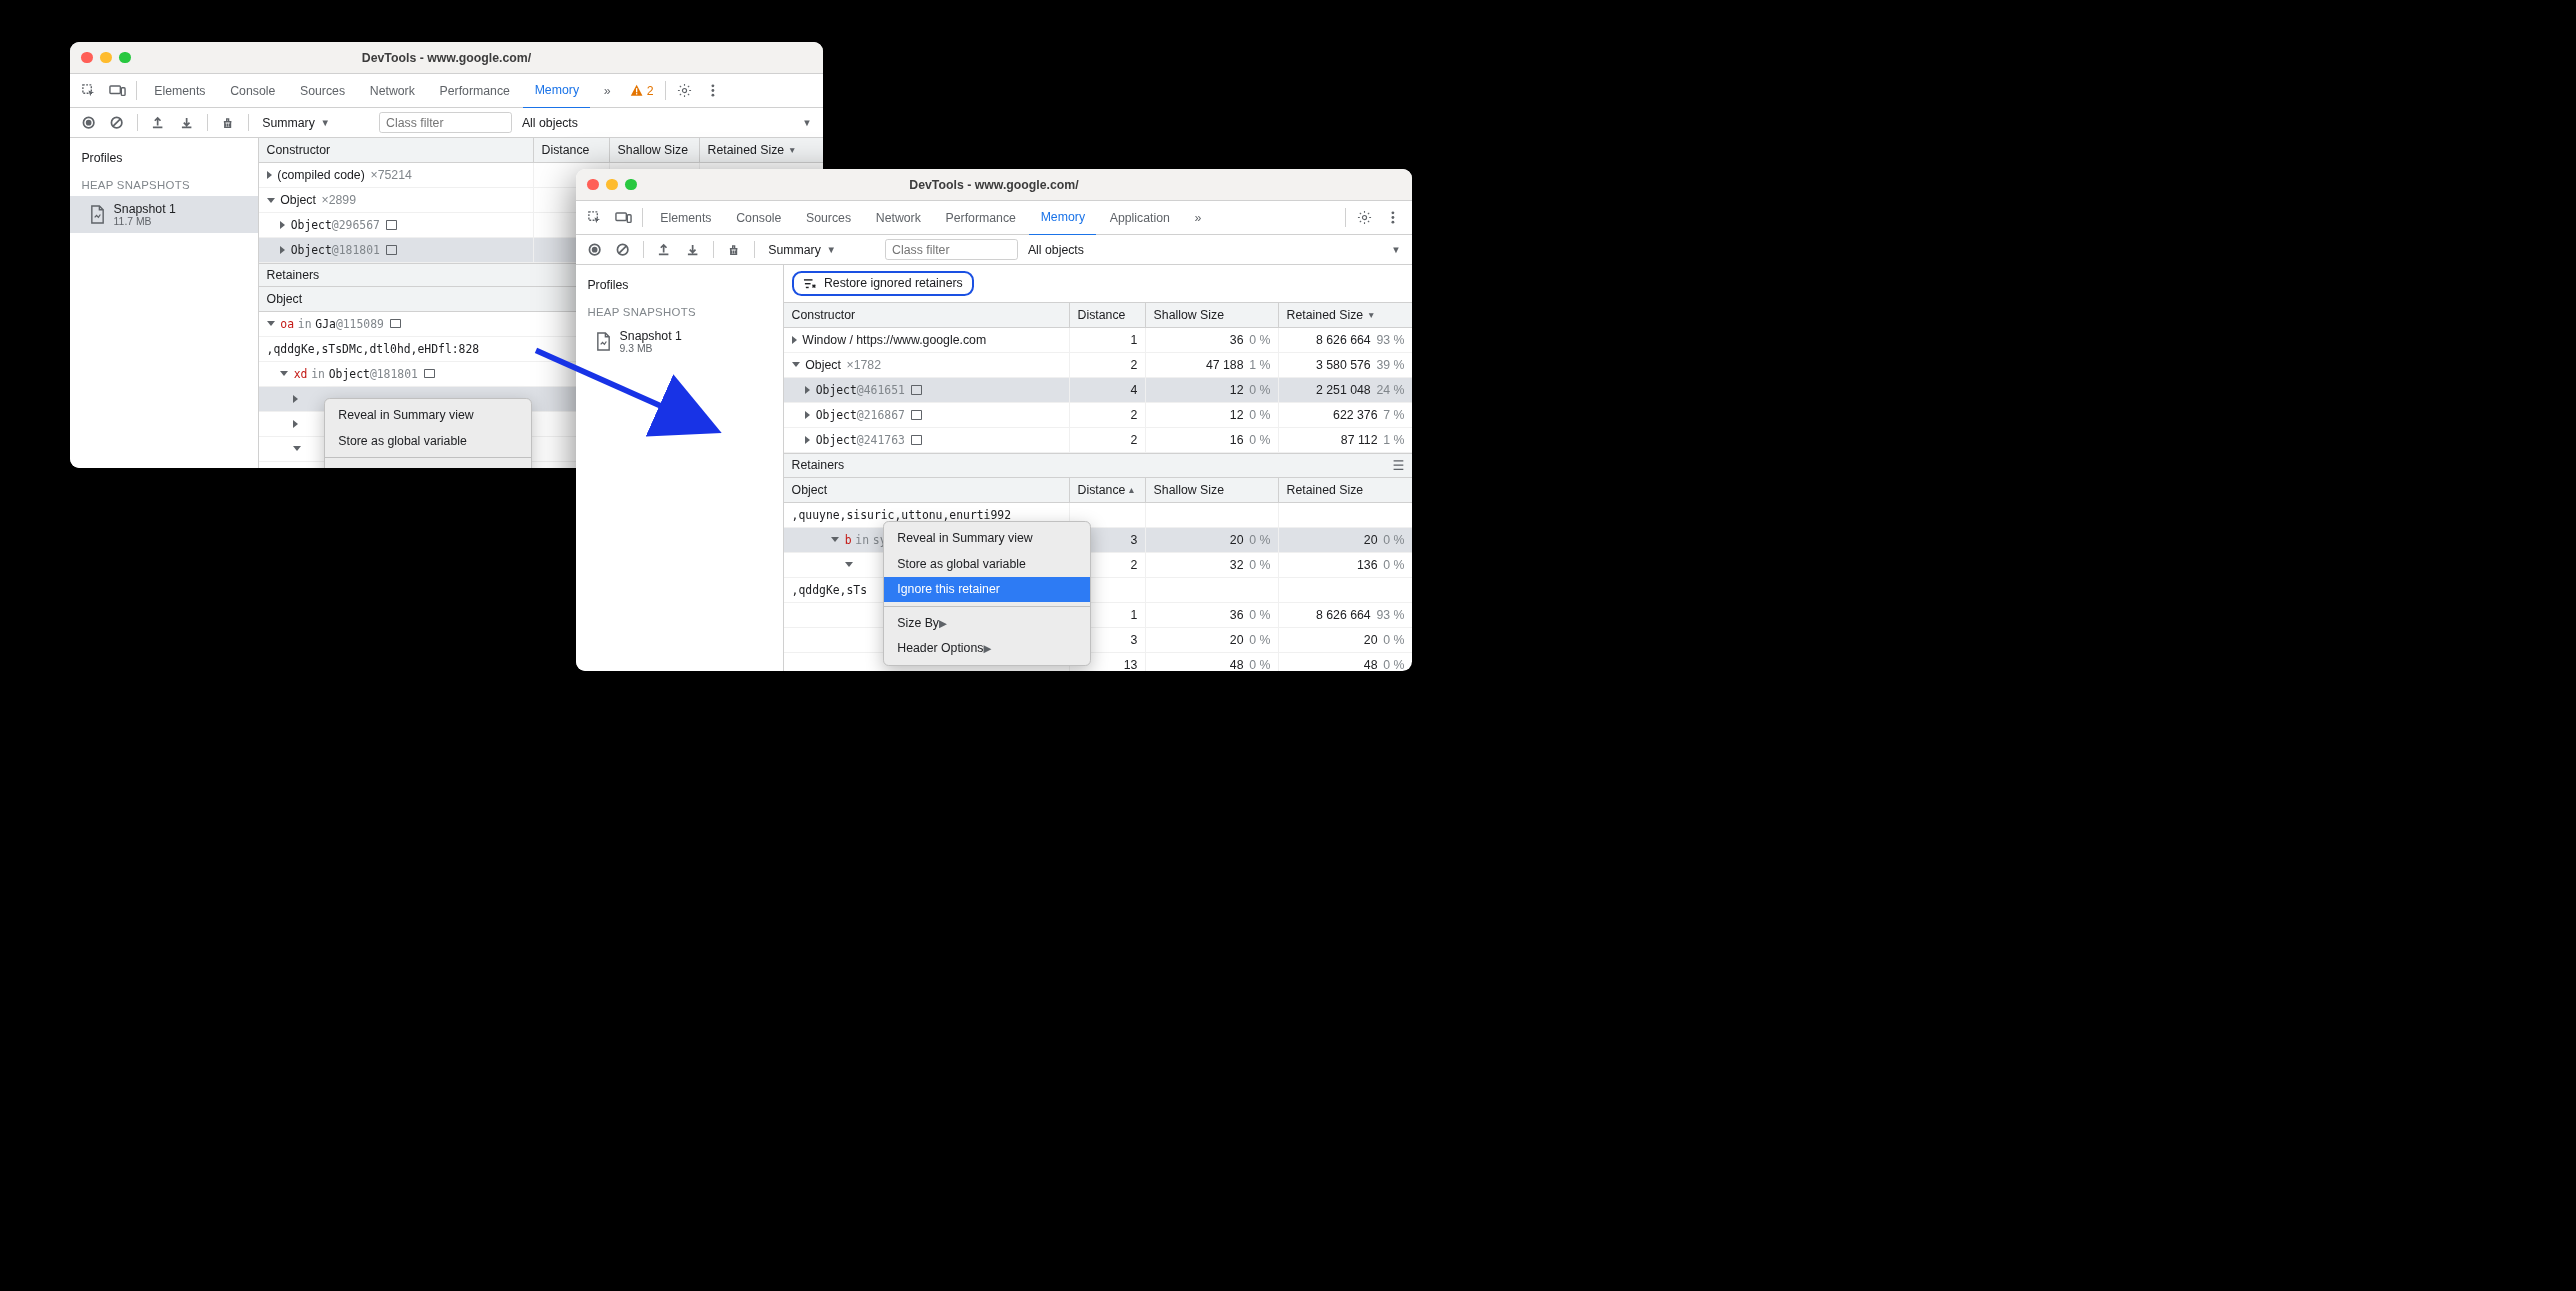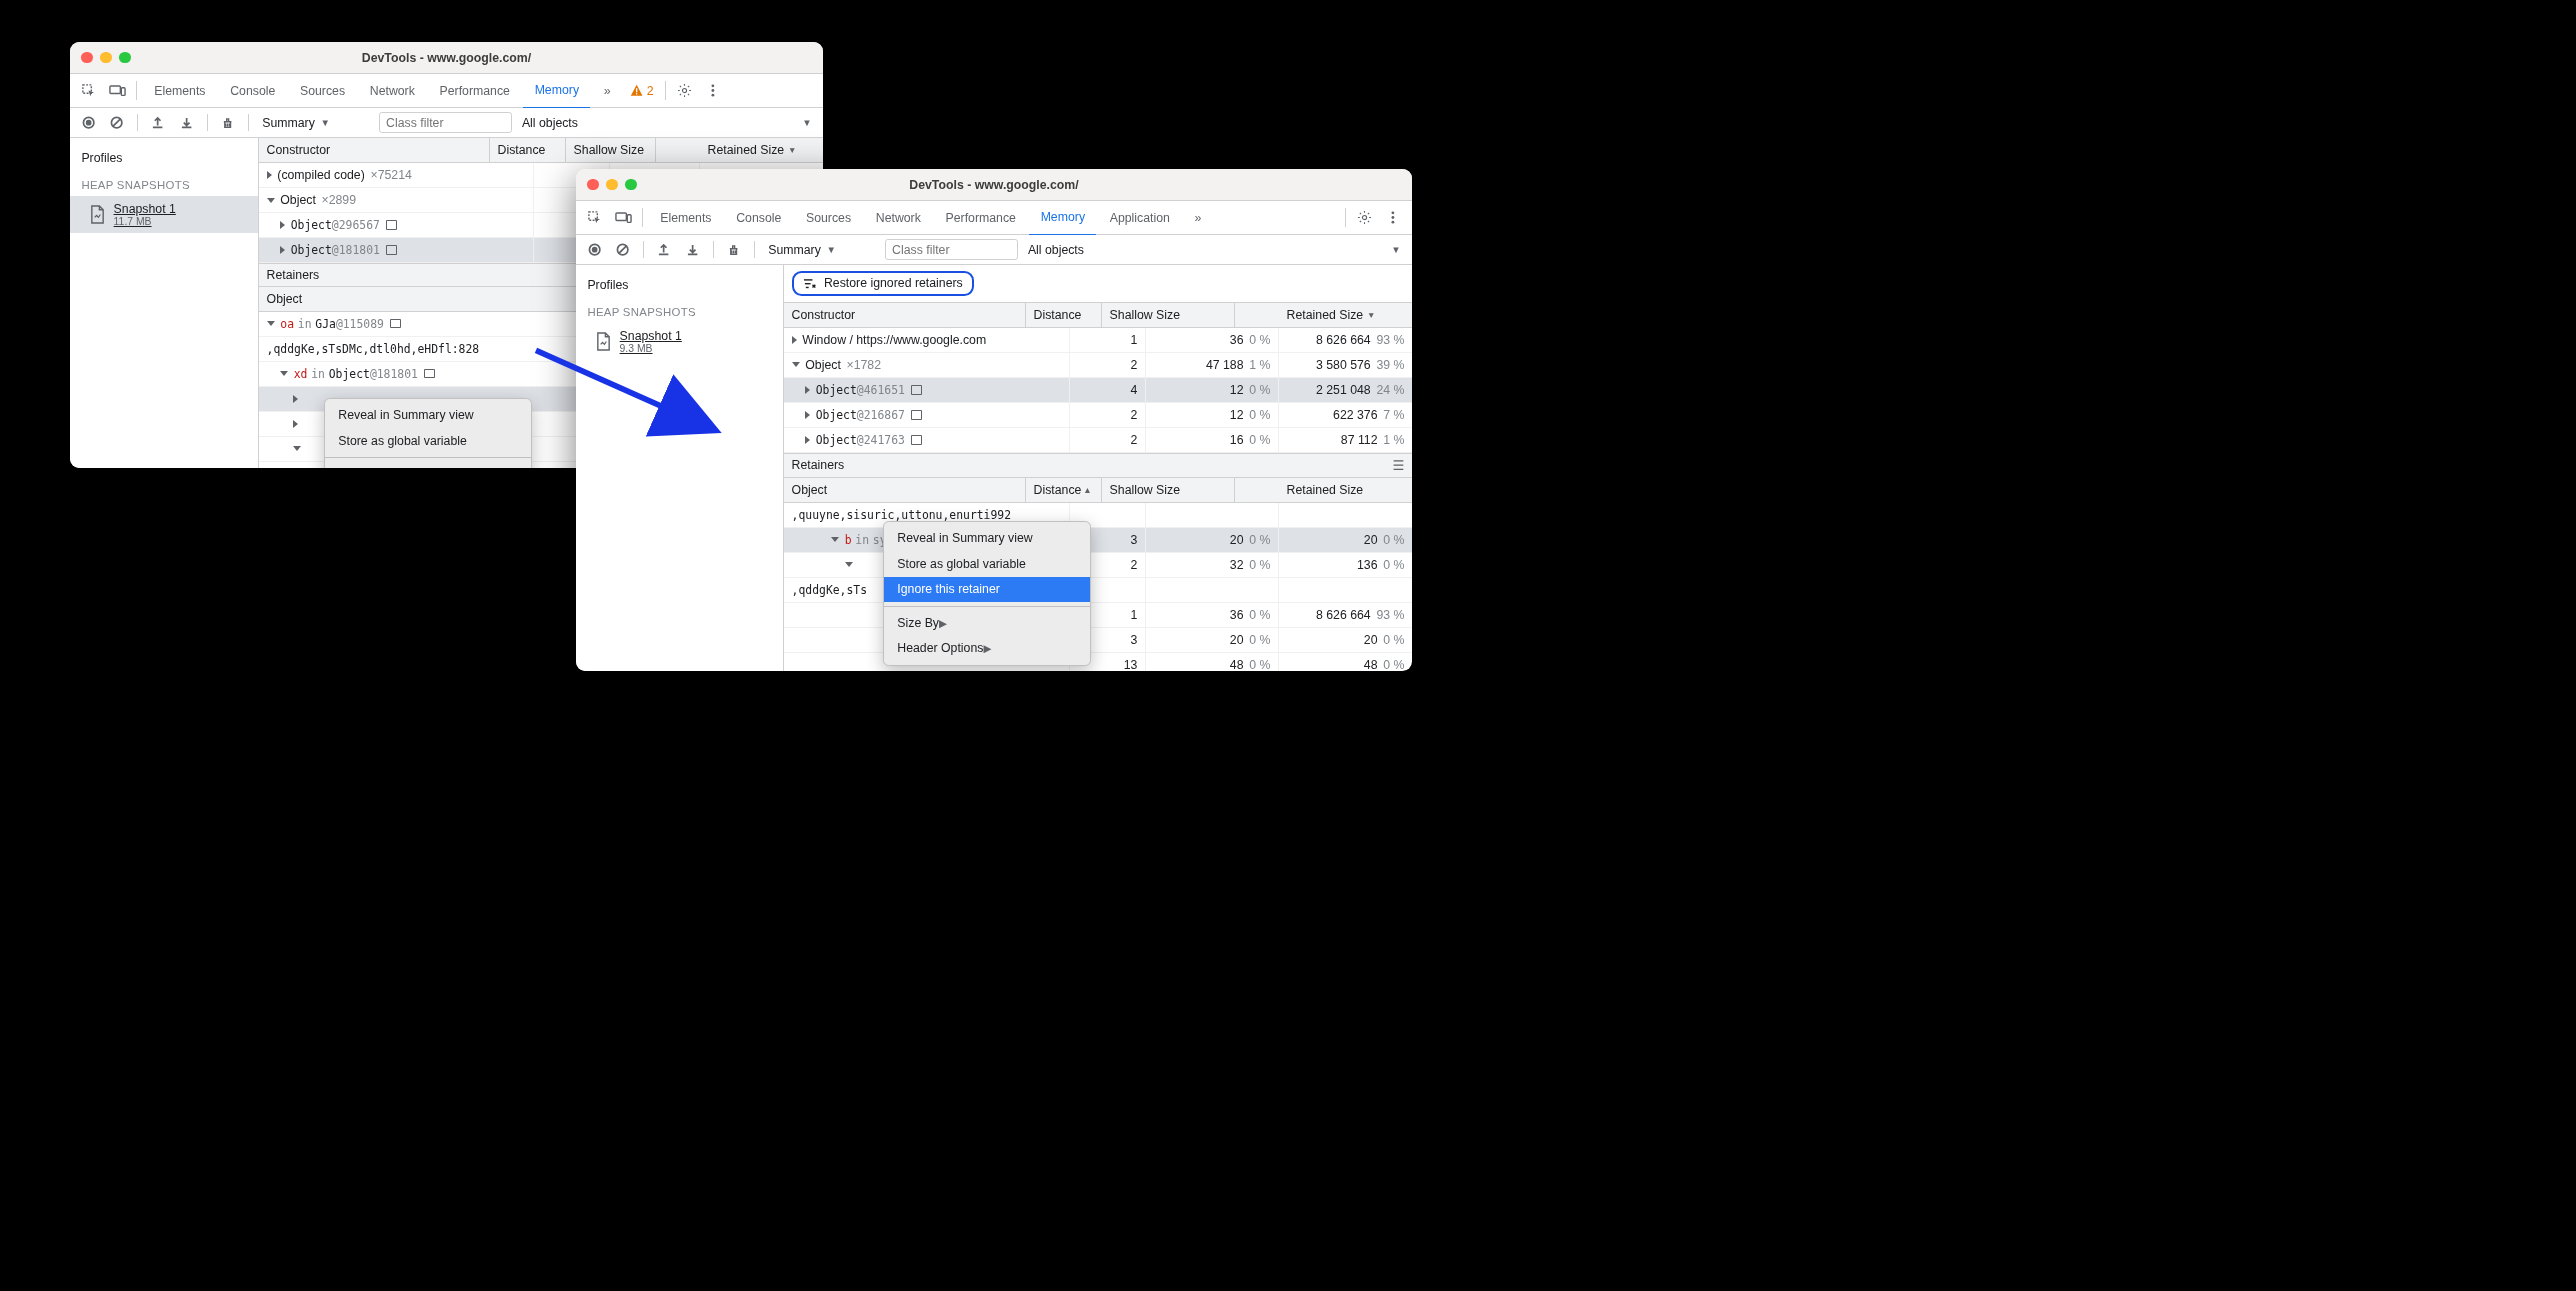--- a/index.html
+++ b/index.html
@@ -135,21 +135,21 @@
     align-items: center;
     gap: 7.6px;
     padding: 5.7px 11.4px 5.7px 19px;
     background: #dee1e6;
   }
   .window2 .snapshot-item { background: transparent; }
   .snapshot-item .snap-icon {
     width: 17px; height: 19px;
     color: #5f6368;
   }
-  .snapshot-item .snap-text { display: flex; flex-direction: column; text-decoration: underline; }
+  .snapshot-item .snap-text { display: flex; flex-direction: column; }
   .snapshot-item .snap-name { font-size: 12.3px; }
   .snapshot-item .snap-size { font-size: 10.4px; color: #5f6368; }
   .main {
     flex: 1;
     display: flex;
     flex-direction: column;
     min-width: 0;
   }
   .restore-row {
     padding: 5.7px 7.6px;
@@ -179,21 +179,21 @@
   }
   .th {
     padding: 0 7.6px;
     font-size: 12.3px;
     color: #202124;
     border-right: 0.9px solid #d0d0d0;
     height: 100%;
     display: flex;
     align-items: center;
   }
-  .th:last-child { border-right: none; margin-left: 44px; }
+  .th:last-child { border-right: none; }
   .th.sort::after { content: "▼"; font-size: 8.5px; margin-left: 3.8px; color: #5f6368; }
   .th.sort-asc::after { content: "▲"; font-size: 8.5px; margin-left: 1.9px; color: #5f6368; }
   .tbody { display: flex; flex-direction: column; }
   .tr {
     display: flex;
     height: 25px;
     align-items: center;
     border-bottom: 0.9px solid #f0f0f0;
     font-size: 12.3px;
   }

